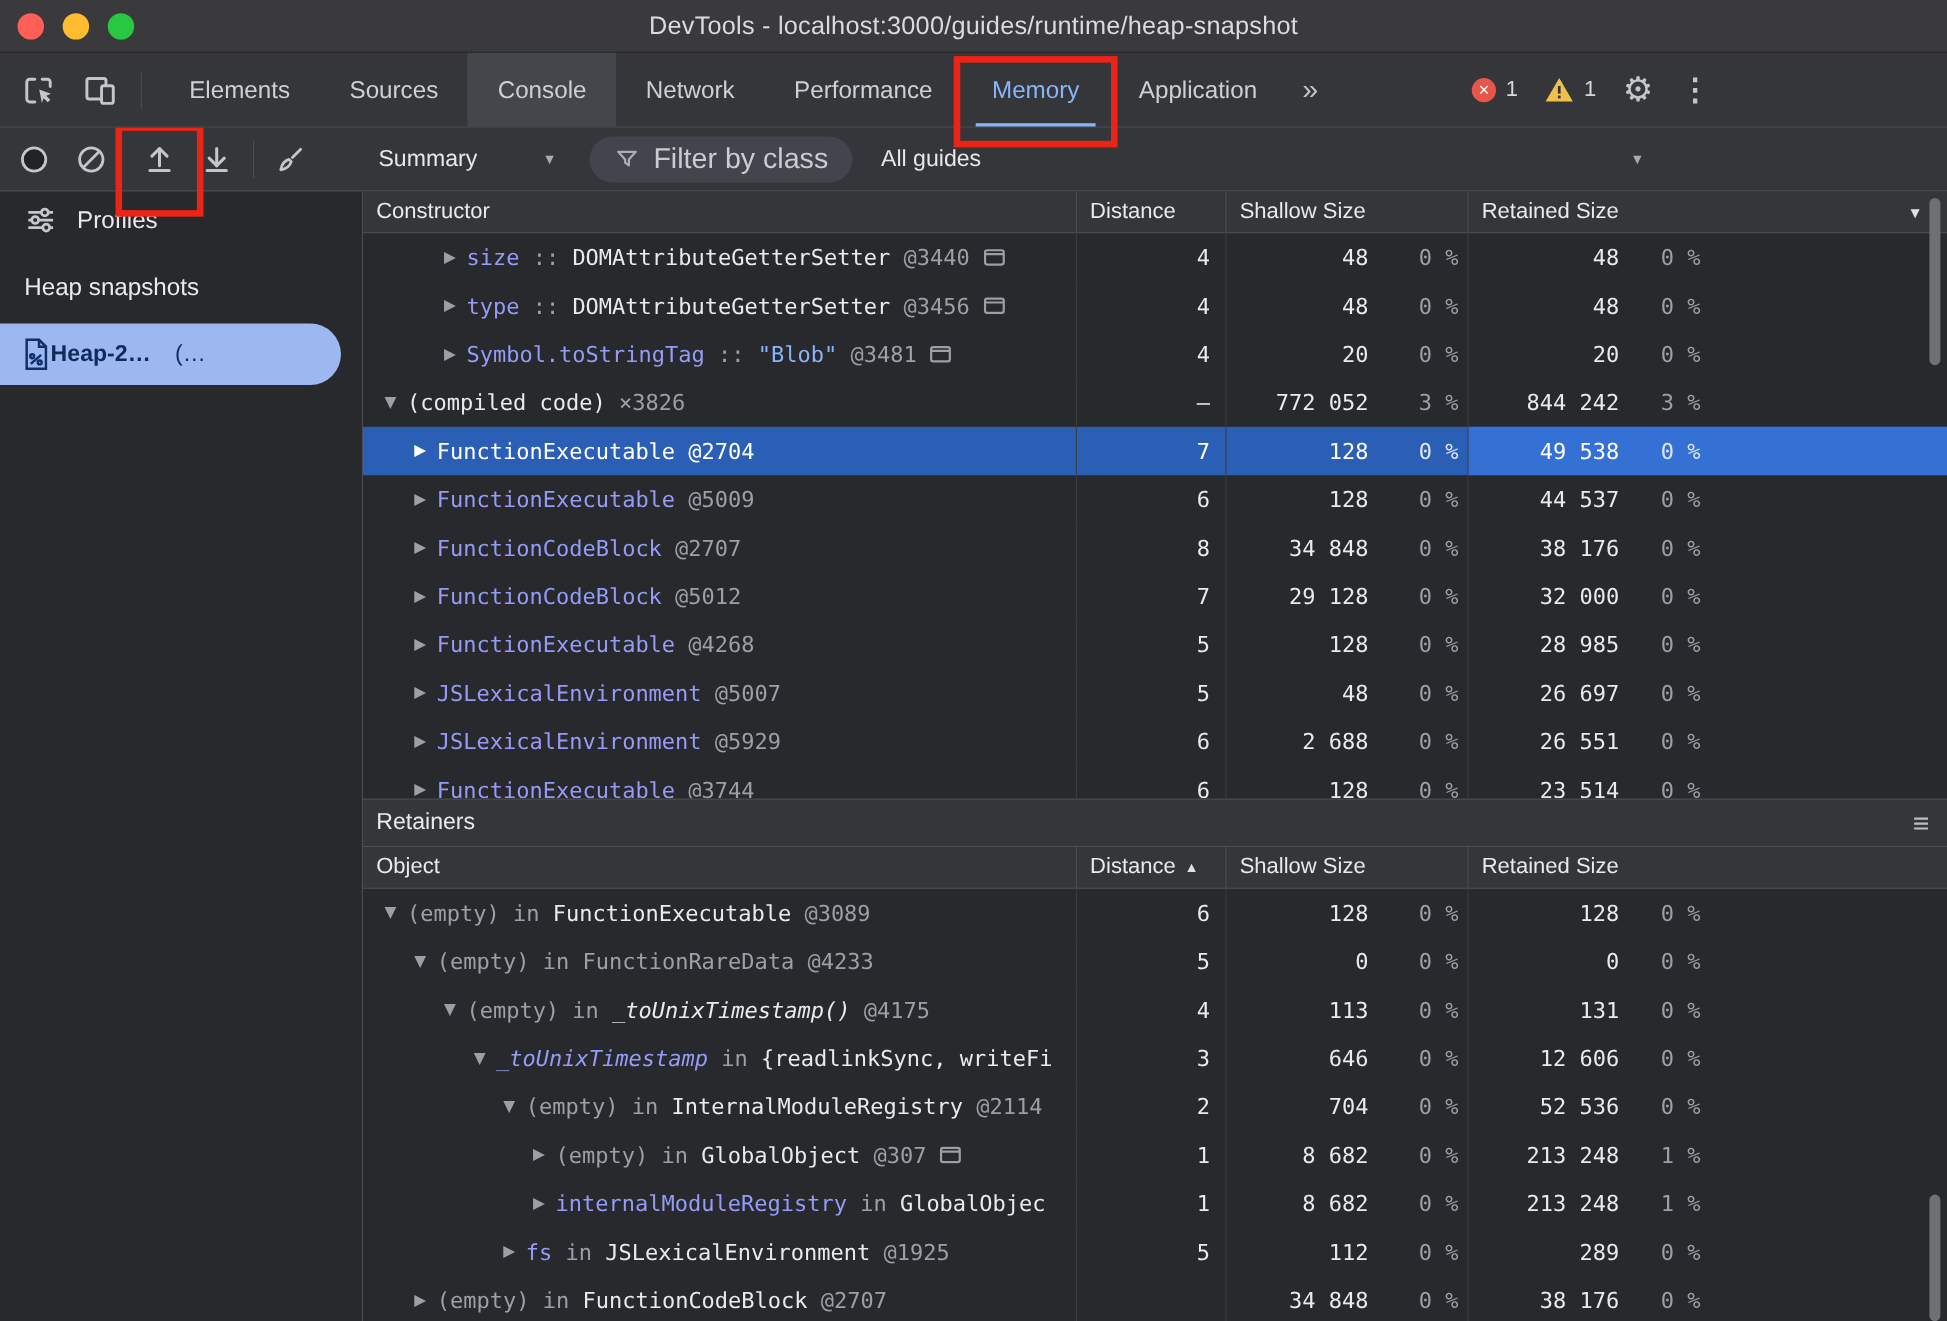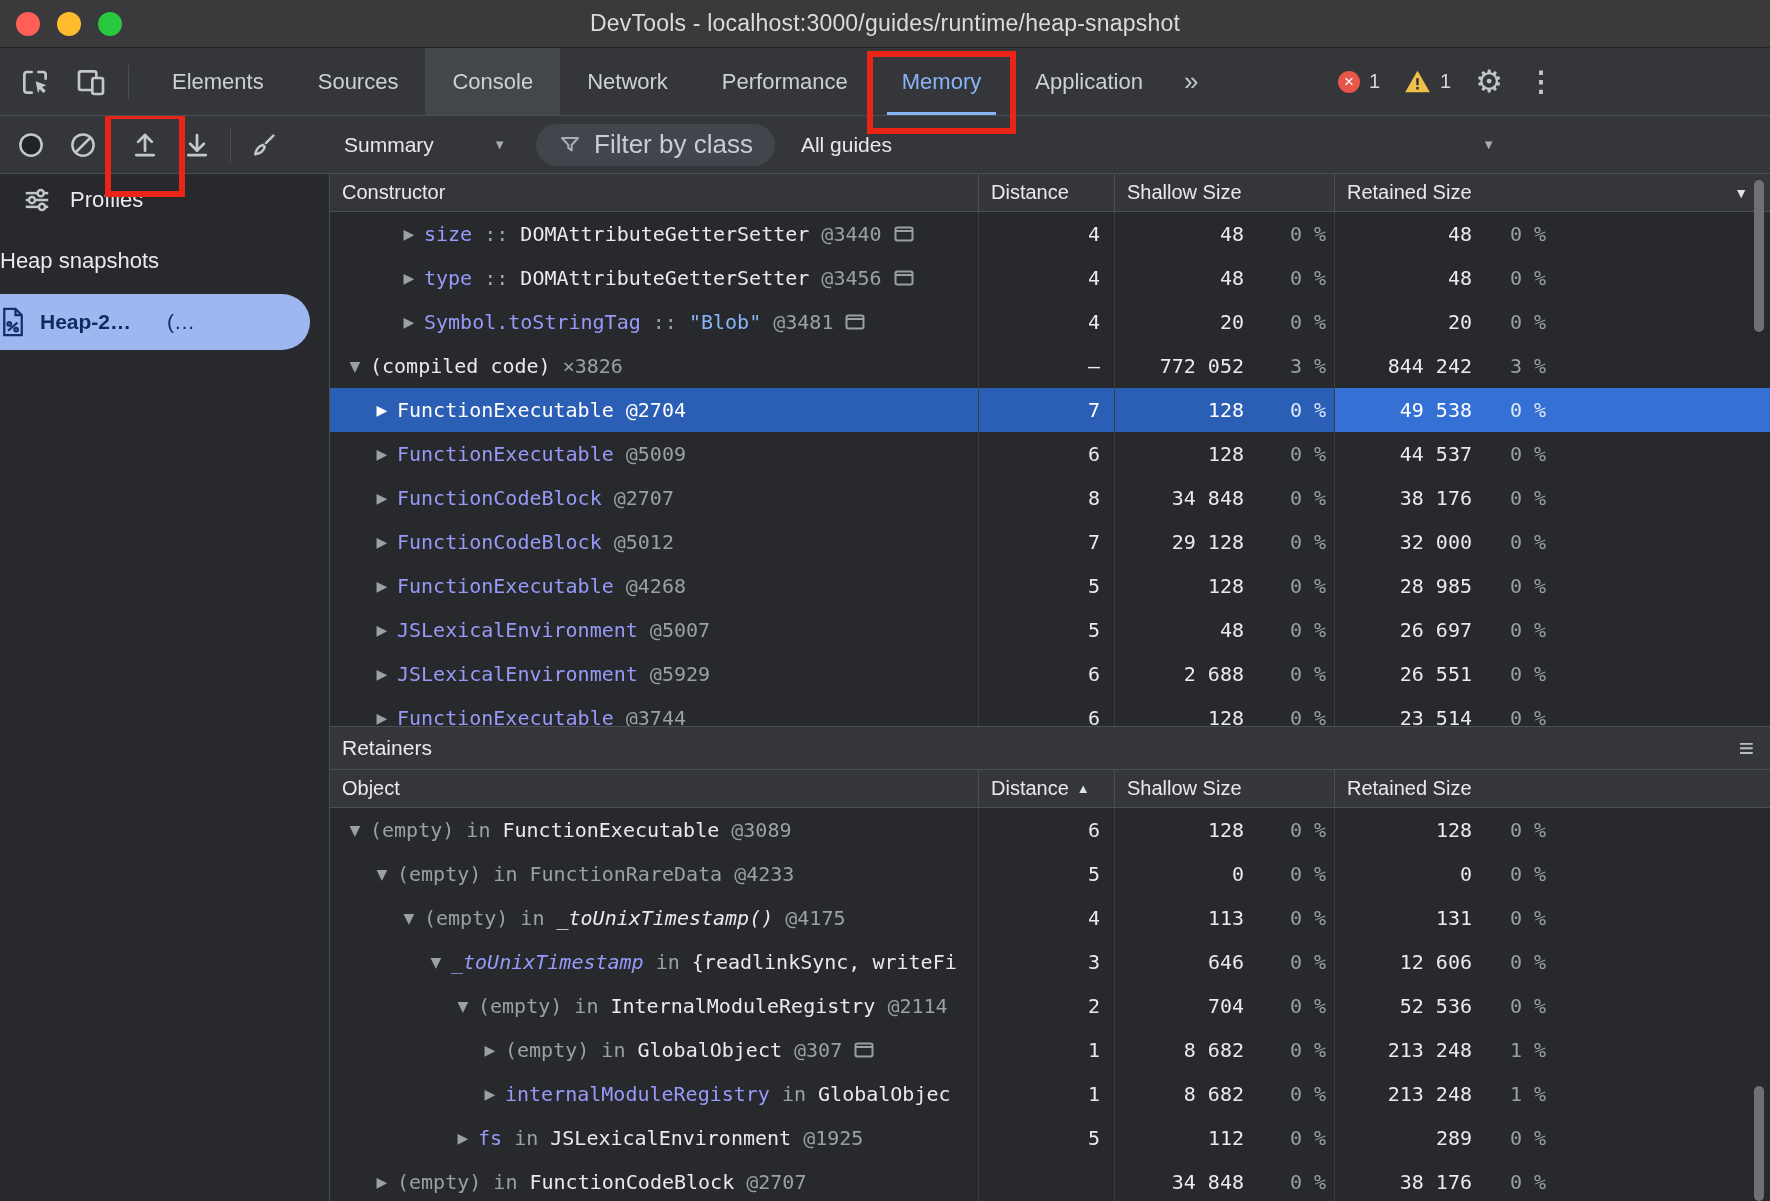--- a/index.html
+++ b/index.html
@@ -62,23 +62,23 @@
   .caret{font-size:13px;color:#a7abb0;}
   .filter-pill{display:flex;align-items:center;gap:12px;background:#42454b;border-radius:999px;height:42px;
                padding:0 22px;margin-left:16px;font-size:26px;color:#c9ccd0;}
   .objects-select{flex:1;display:flex;align-items:center;justify-content:space-between;margin-left:26px;
                   padding-right:275px;font-size:21px;color:#e6e8eb;min-width:0;}
 
   
   .main{position:absolute;top:174px;left:0;right:0;bottom:0;display:flex;}
   .sidebar{width:330px;flex:none;box-sizing:border-box;border-right:1px solid var(--border);padding-top:4px;}
   .profiles-row{display:flex;align-items:center;gap:18px;height:44px;padding-left:22px;font-size:22px;color:var(--txt);}
-  .section-label{margin-top:26px;font-size:22px;color:var(--txt);}
+  .section-label{margin-top:26px;padding-left:22px;font-size:22px;color:var(--txt);}
   .snapshot-item{margin-top:20px;height:56px;width:310px;box-sizing:border-box;display:flex;align-items:center;
-                 gap:14px;background:var(--pill-bg);border-radius:0 28px 28px 0;
+                 gap:0;background:var(--pill-bg);border-radius:0 28px 28px 0;padding-left:20px;
                  color:var(--pill-text);font-size:21px;font-weight:bold;}
   .snap-suffix{margin-left:22px;font-weight:normal;}
 
   .panel{flex:1;min-width:0;display:flex;flex-direction:column;}
   .grid-head{height:38px;flex:none;background:var(--bg-toolbar);border-bottom:1px solid var(--border);
              display:grid;grid-template-columns:648px 136px 220px 1fr;box-sizing:border-box;
              font-size:20px;color:var(--txt);}
   .hc{display:flex;align-items:center;padding-left:12px;border-left:1px solid var(--border);position:relative;min-width:0;}
   .hc:first-child{border-left:none;}
   .sort-caret{position:absolute;right:22px;font-size:14px;color:#dfe2e6;}

